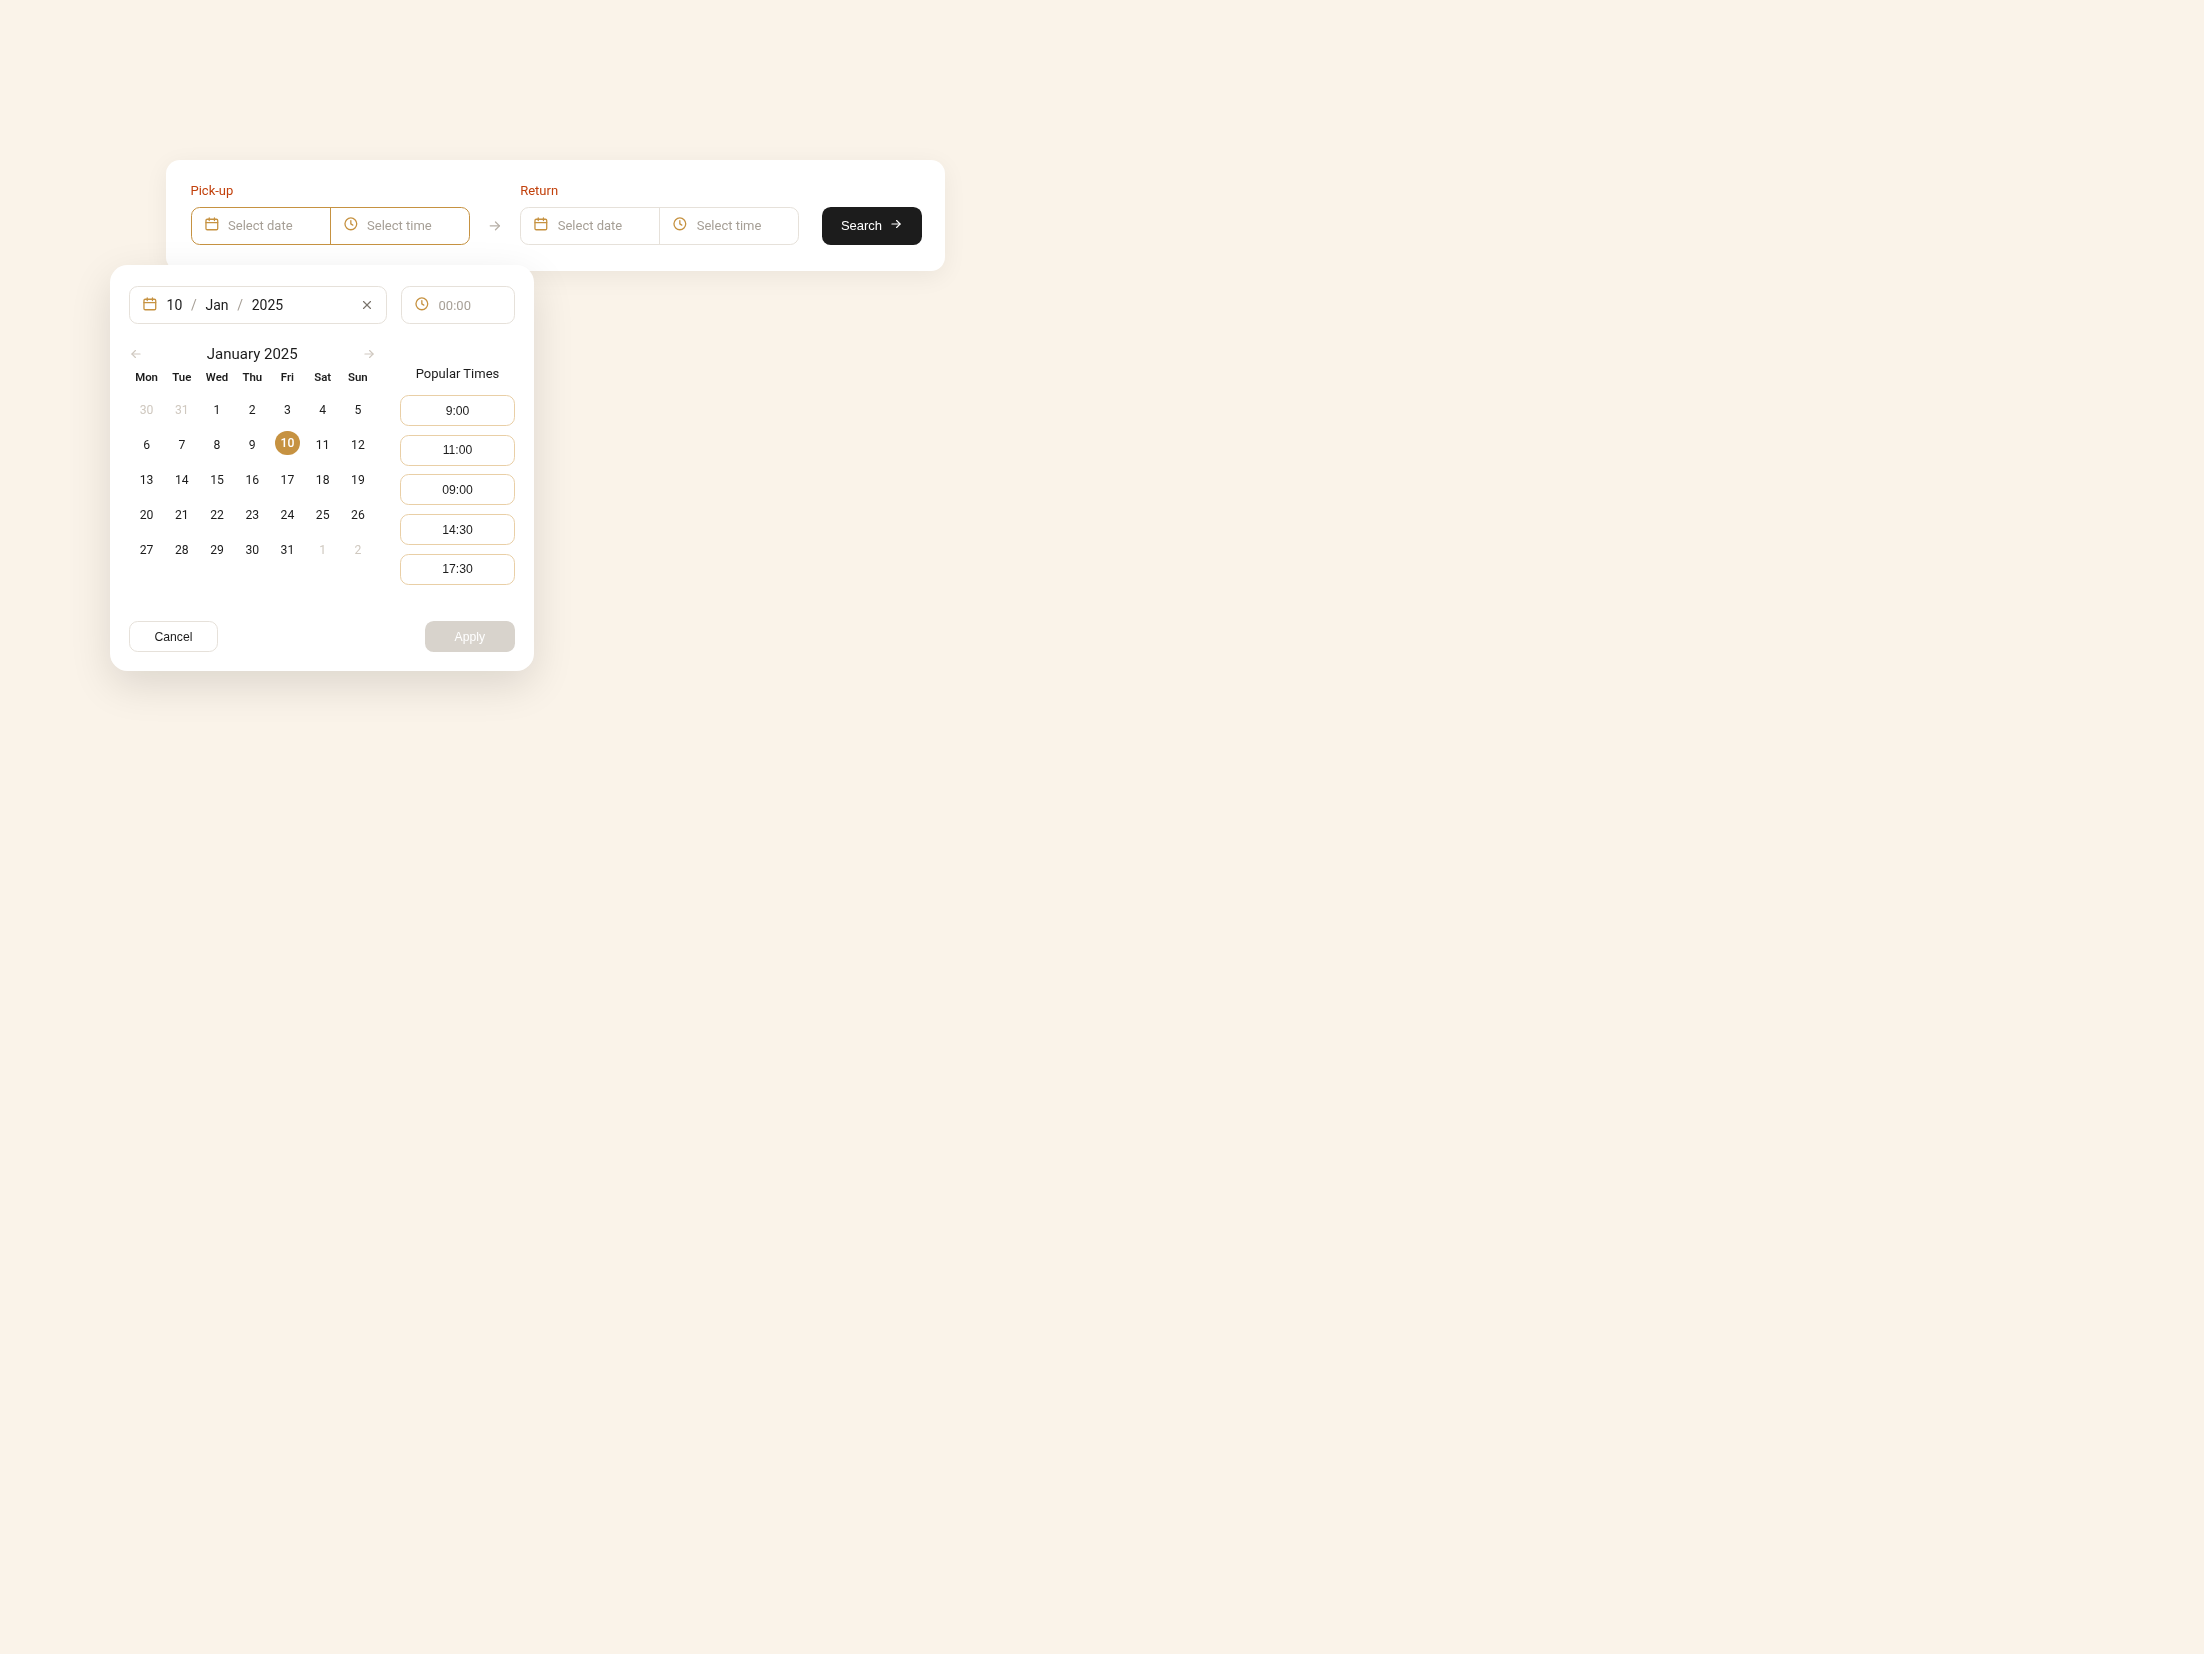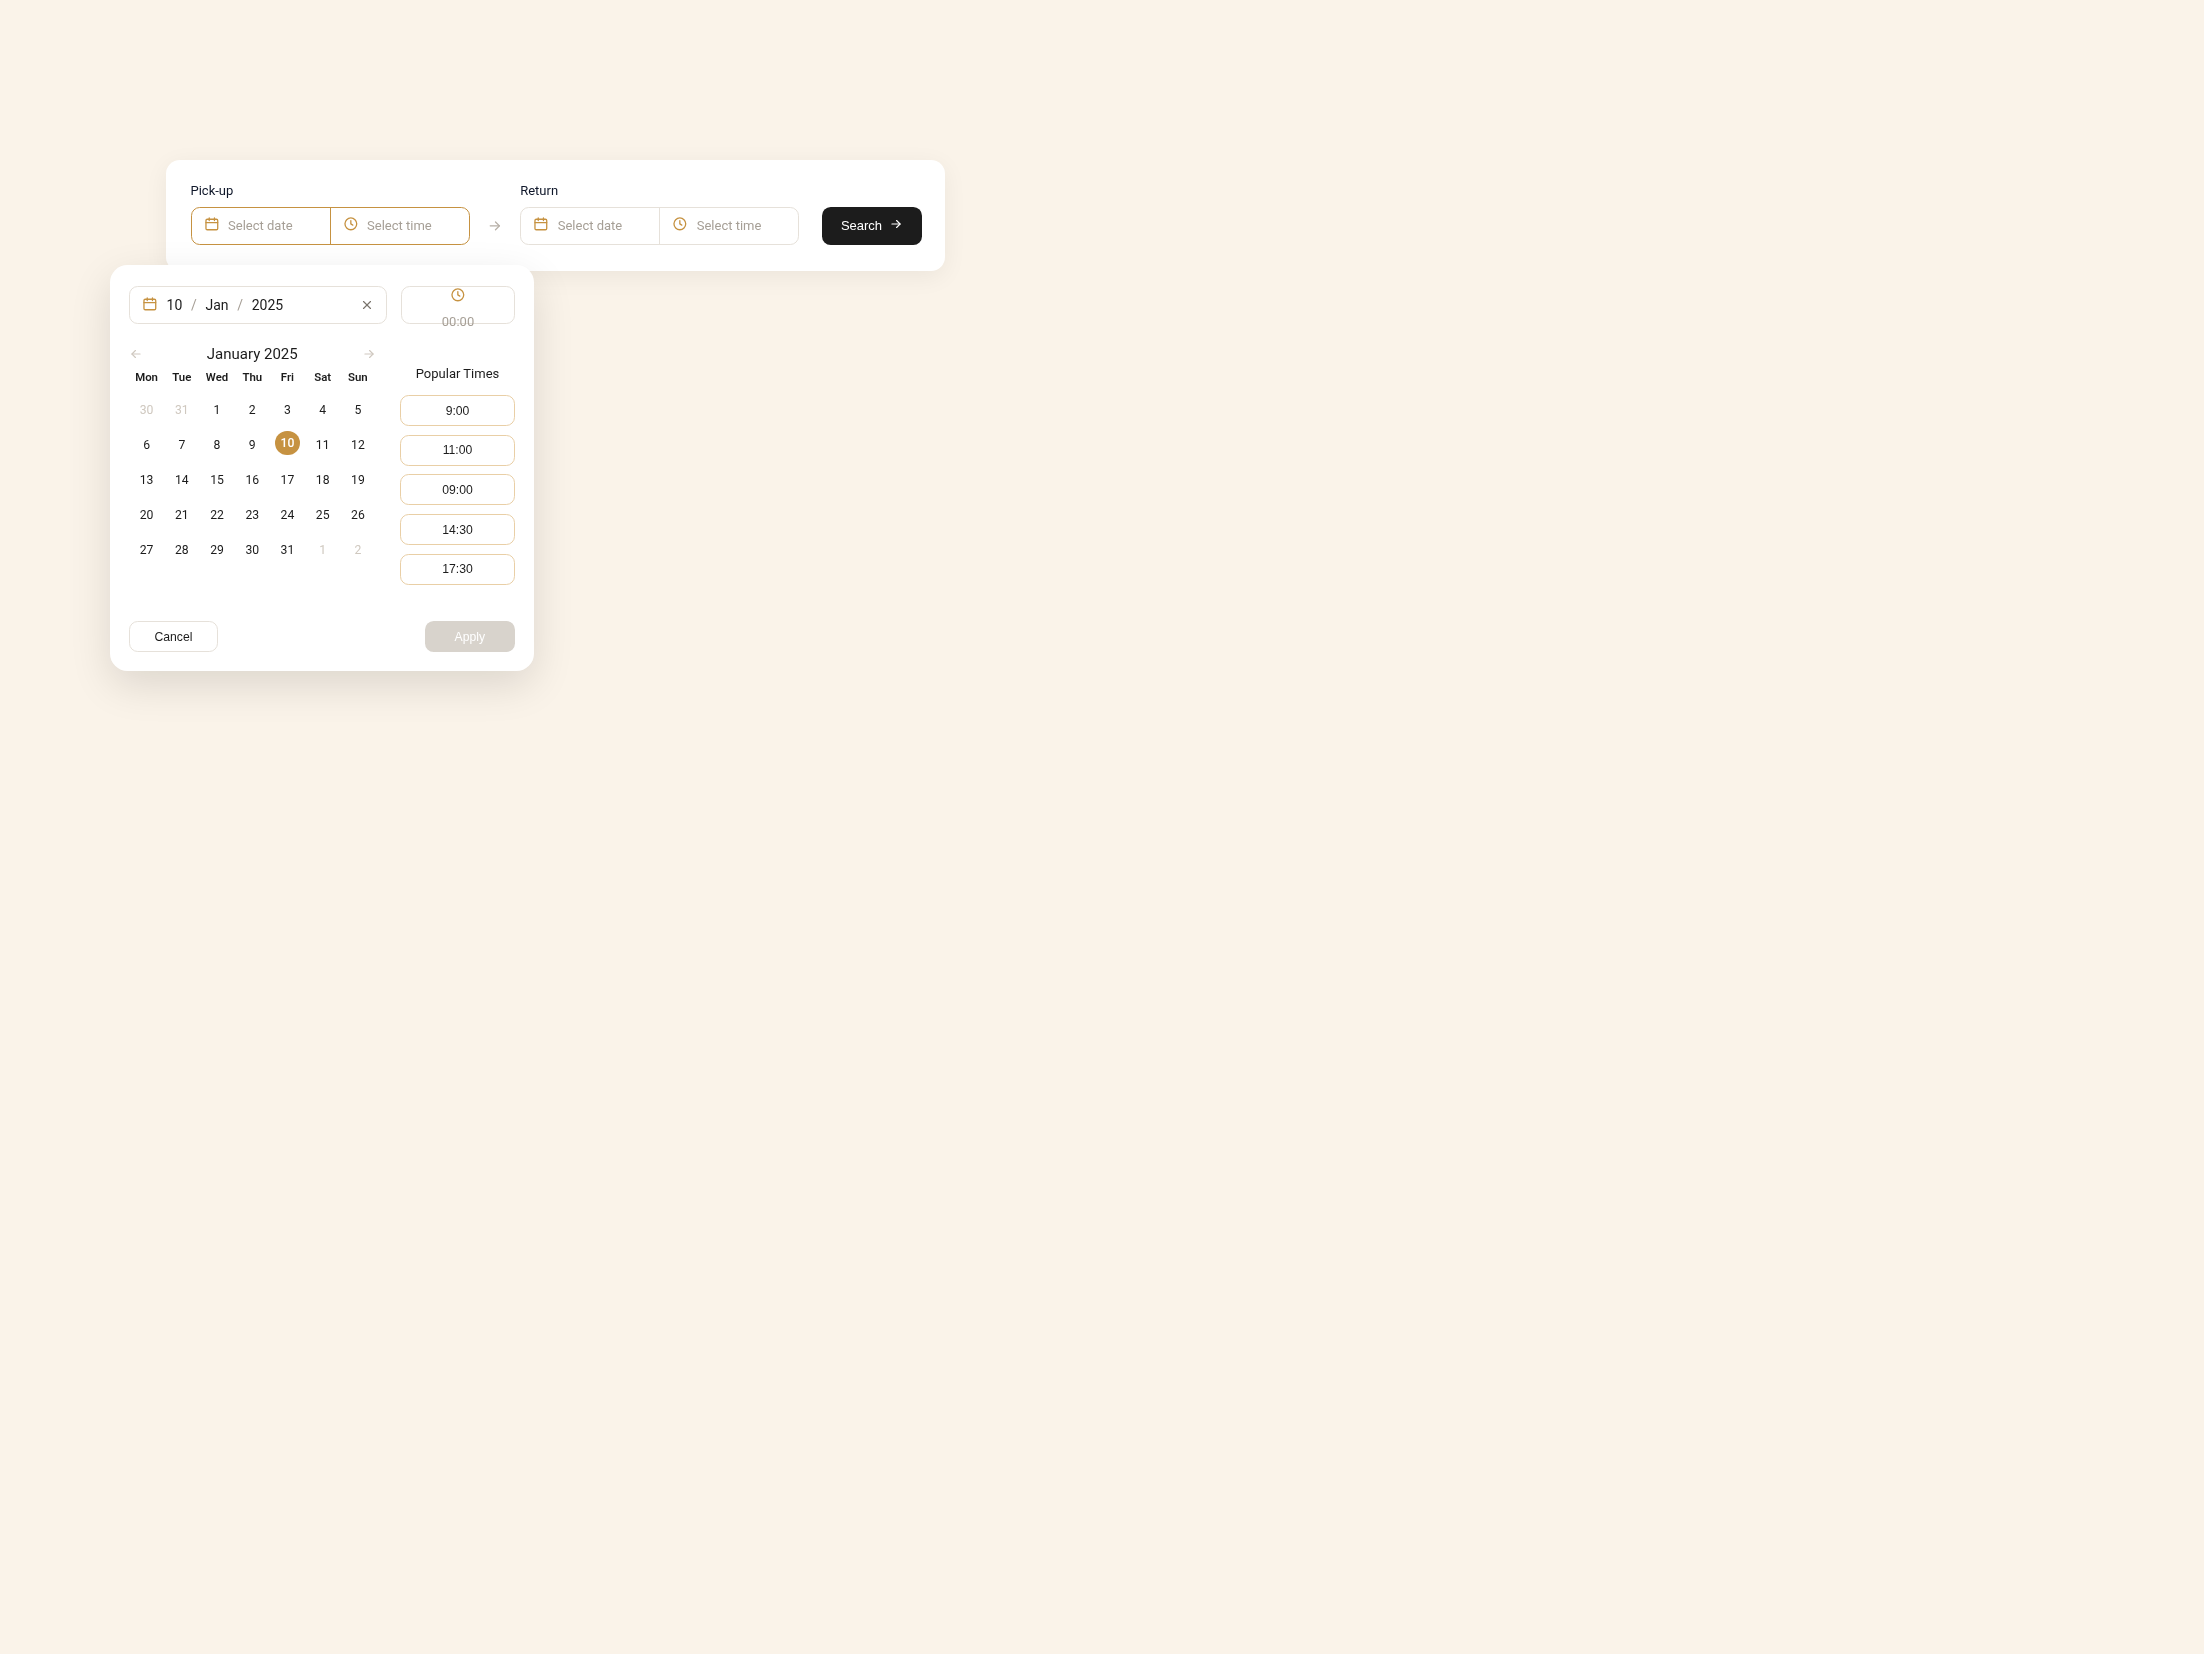--- a/index.html
+++ b/index.html
@@ -17,21 +17,21 @@
     width: 779px;
     background: #fff;
     border-radius: 14px;
     padding: 23px 24.5px 26px 24.5px;
     box-shadow: 0 5.2px 24.5px rgba(0,0,0,0.06);
     display: flex;
     align-items: flex-end;
     gap: 17.5px;
   }
   .segment { display: flex; flex-direction: column; gap: 8.7px; }
-  .seg-label { font-size: 13px; color: #0f172a; font-weight: 450; }
+  .seg-label { font-size: 13px; color: #c2410c; font-weight: 450; }
   .field-pair {
     display: flex;
     border: 0.9px solid #e6e1da;
     border-radius: 8.7px;
     overflow: hidden;
     height: 38px;
     width: 279px;
   }
   .field-pair.active { border-color: #c69241; }
   .field {
@@ -102,21 +102,20 @@
   }
   .time-chip {
     width: 114px;
     border: 0.9px solid #e6e1da;
     border-radius: 8.7px;
     height: 38px;
     display: flex;
     align-items: center;
     padding: 0 12.2px;
     gap: 8.7px;
-    flex-direction: column;
   }
   .time-chip .chip-text { color: #a69f96; font-size: 13px; }
   .pop-body { display: flex; gap: 24.5px; }
   .cal-col { flex: 1; }
   .month-row {
     display: flex;
     align-items: center;
     justify-content: space-between;
     margin-bottom: 3px;
   }

